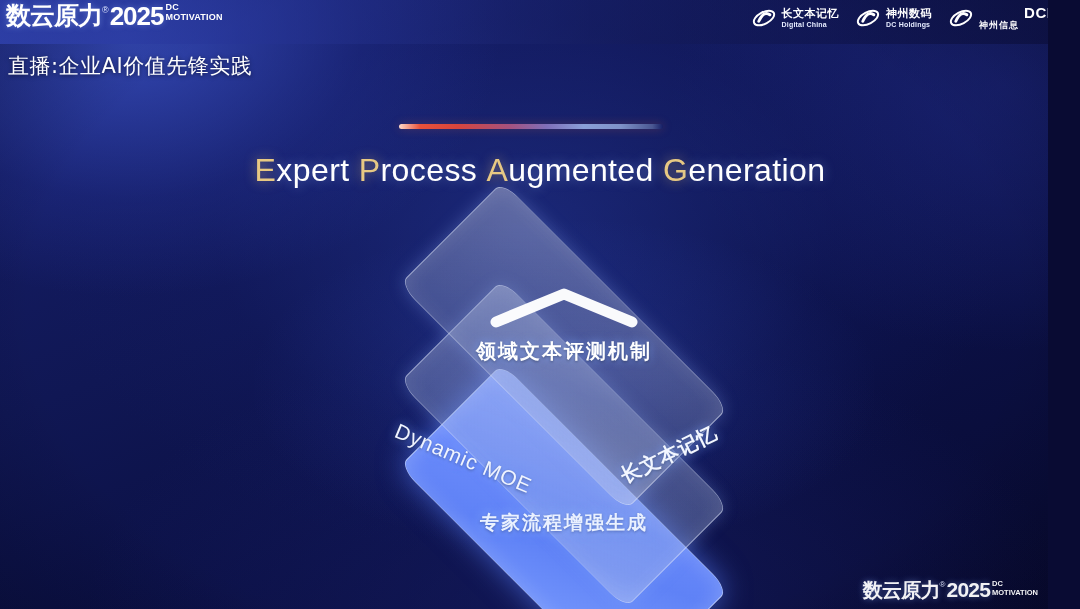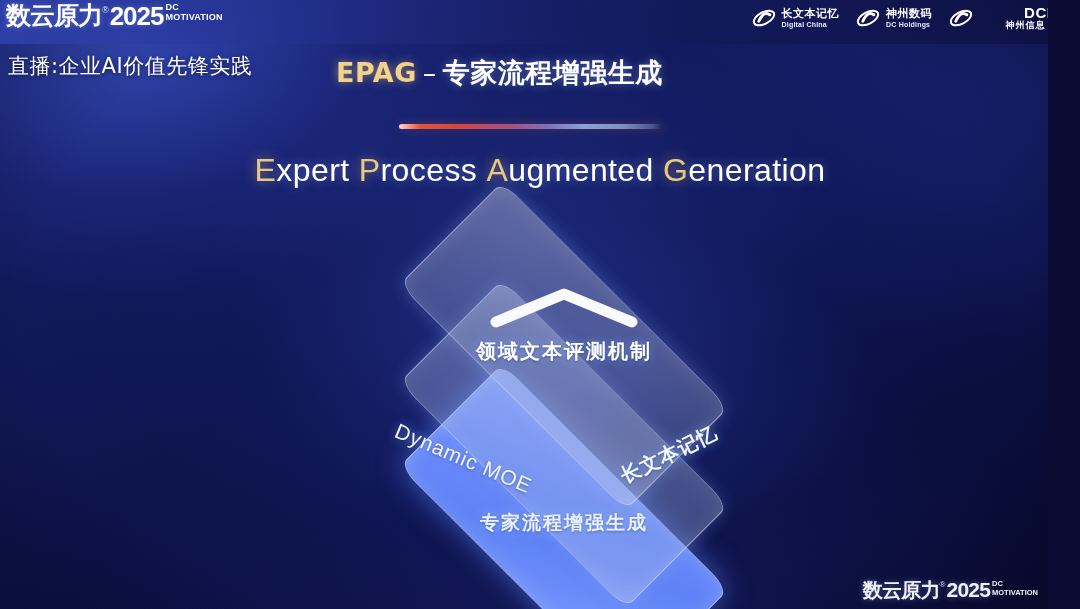--- a/index.html
+++ b/index.html
@@ -86,21 +86,20 @@
     letter-spacing:0.2px; white-space:nowrap;
   }
   .plogo-big{
     font-size:15px; font-weight:bold; color:#ffffff; line-height:15px;
     letter-spacing:0.6px; white-space:nowrap;margin-left:45px;
   }
   .plogo-sub{
     font-size:9px; font-weight:bold; color:#ffffff; line-height:11px;
     font-family:"DejaVu Sans","Liberation Sans",sans-serif; letter-spacing:1px;
     white-space:nowrap;
-    text-align:center;
   }
 
   
   .live-label{
     position:absolute; left:8px; top:52px; z-index:5;
     font-size:21px; font-weight:normal; color:#ffffff;
     font-family:"DejaVu Sans","Liberation Sans",sans-serif;
     letter-spacing:0.5px;
     text-shadow:0 1px 4px rgba(0,0,0,0.6);
     white-space:nowrap;
@@ -321,23 +320,20 @@
           <span class="plogo-big">DCITS</span>
           <span class="plogo-sub">神州信息</span>
         </span>
       </div>
 
     </div>
   </div>
 
   <div class="live-label">直播:企业AI价值先锋实践</div>
 
-  <div class="main-title">
-    <span class="gold">EPAG</span><span class="dash">–</span><span class="cn">专家流程增强生成</span>
-  </div>
 
   <div class="divider"></div>
 
   <div class="subtitle-en"><span class="cap">E</span><span>xpert</span>&nbsp;<span class="cap">P</span><span>rocess</span>&nbsp;<span class="cap">A</span><span>ugmented</span>&nbsp;<span class="cap">G</span><span>eneration</span></div>
 
   <div class="stack">
 
     <div class="glow-halo"></div>
 
     <div class="plate plate-bot"></div>

